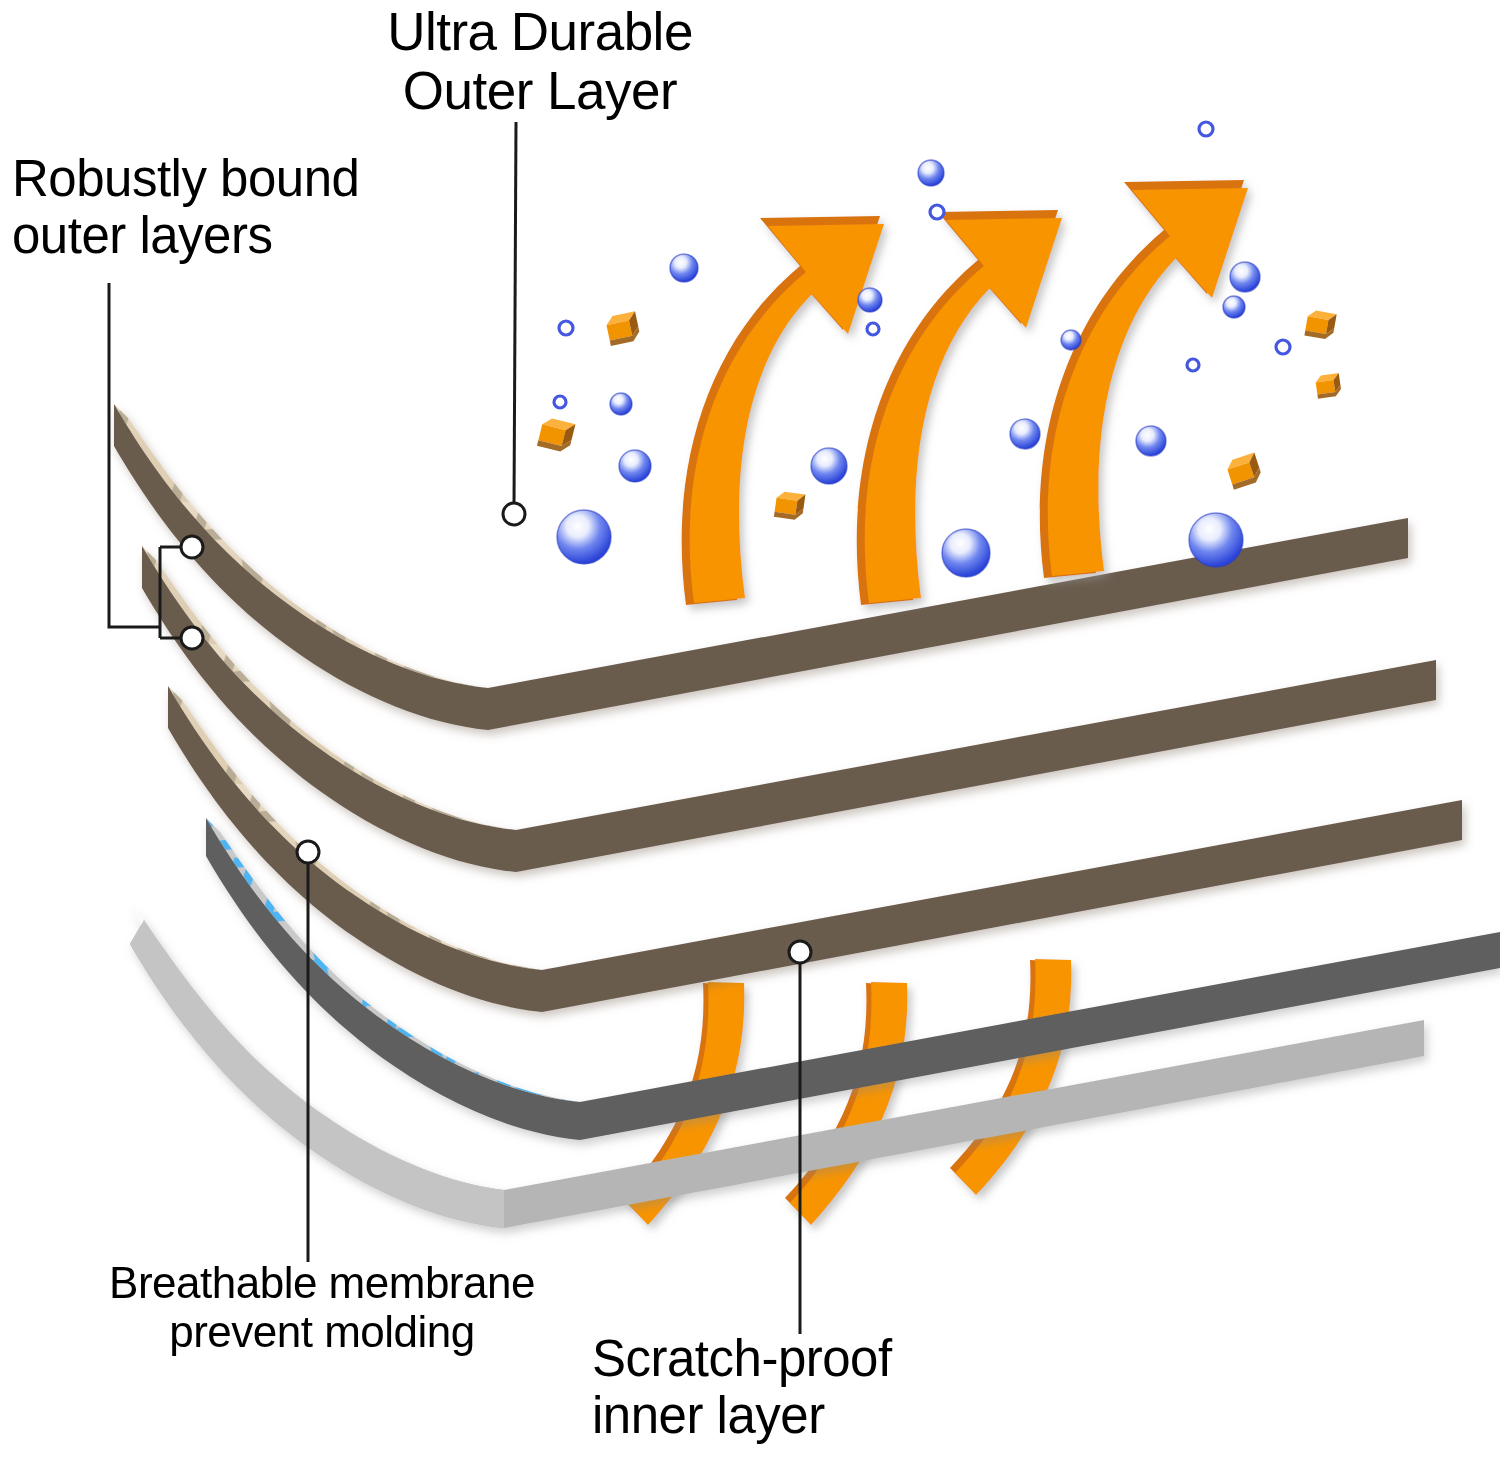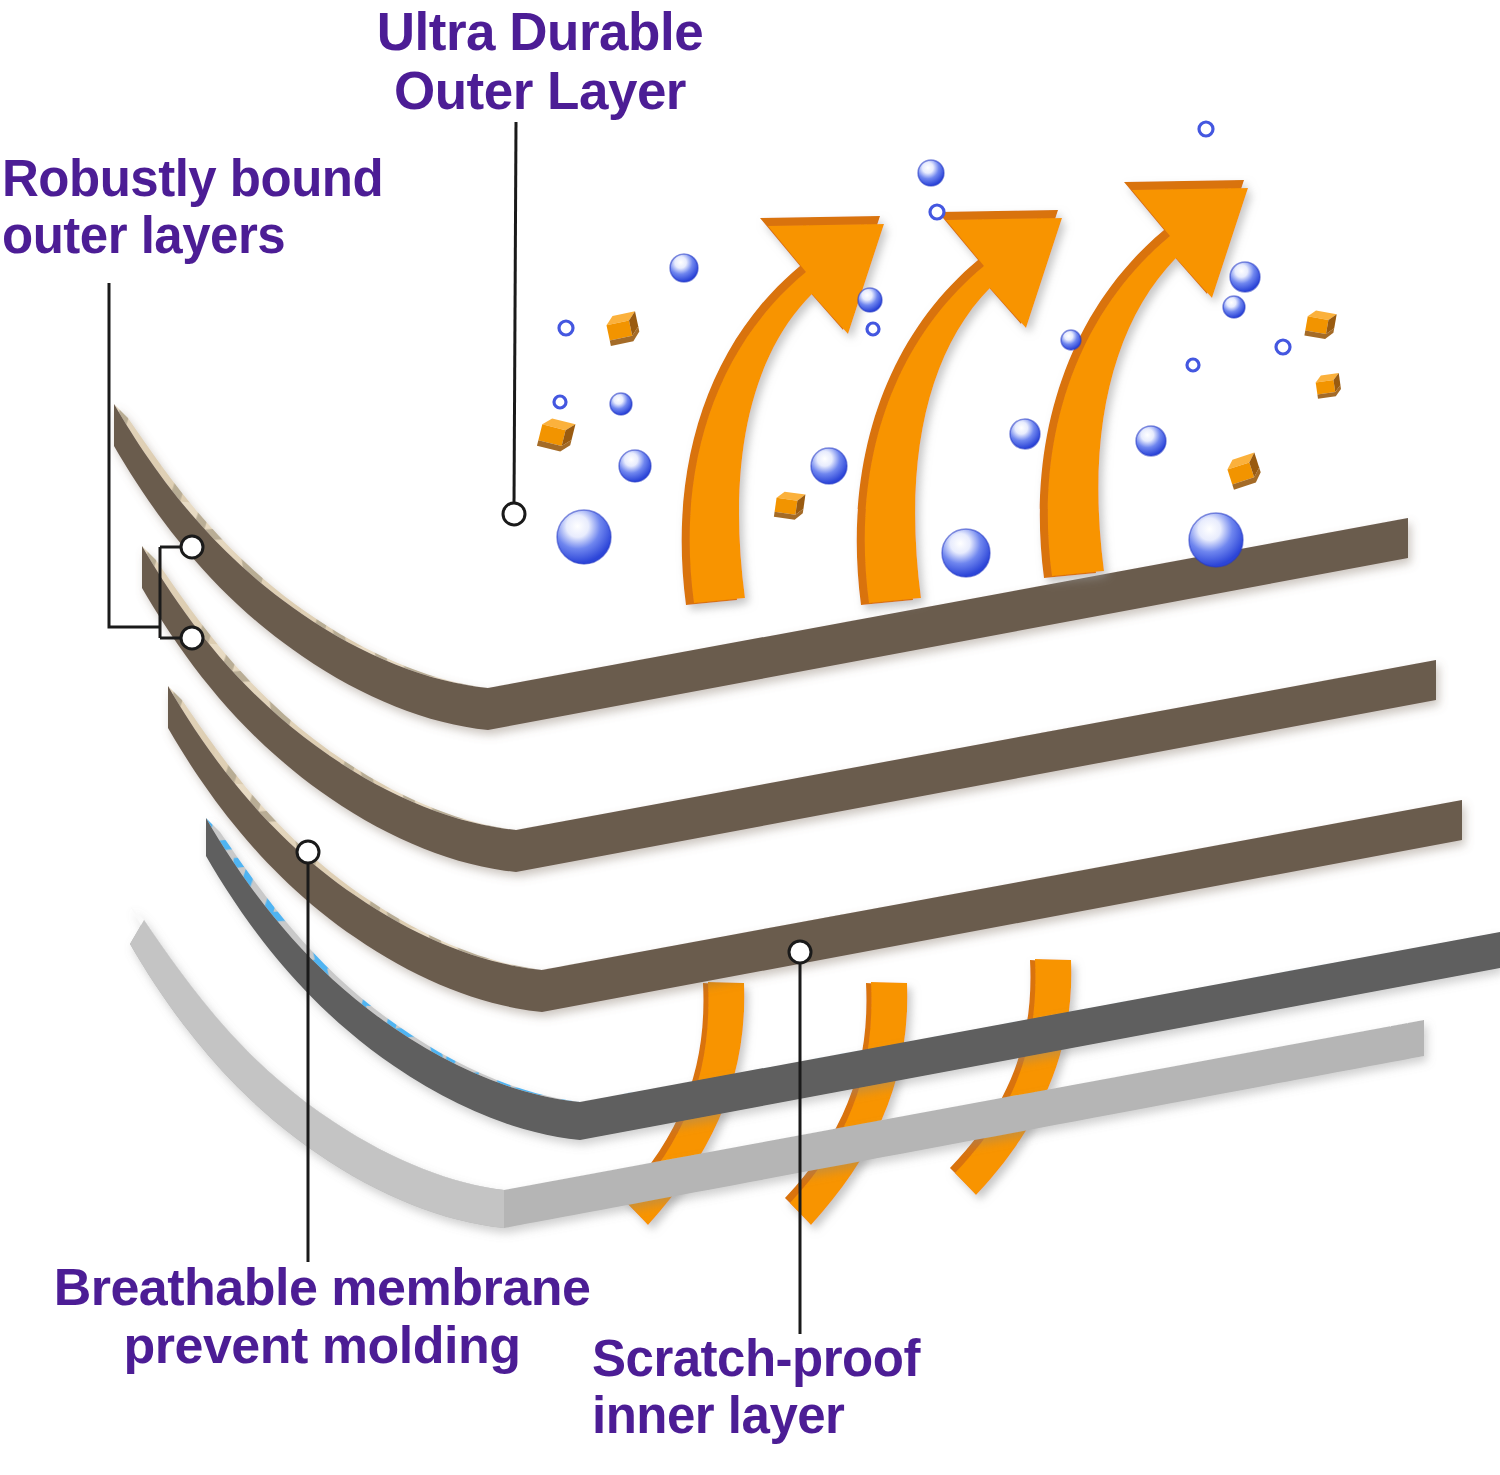--- a/index.html
+++ b/index.html
@@ -1,23 +1,23 @@
 <!DOCTYPE html>
 <html><head>
 <meta charset="utf-8">
 <style>
   html,body{margin:0;padding:0;background:#ffffff;}
   body{width:1500px;height:1475px;position:relative;overflow:hidden;
        font-family:"Liberation Sans","DejaVu Sans",sans-serif;}
   #stage{position:absolute;inset:0;width:1500px;height:1475px;}
-  .label{position:absolute;color:#4c1d95;font-weight:bold;
+  .label{position:absolute;color:#000000;font-weight:normal;
          letter-spacing:-0.5px;line-height:1.12;white-space:pre-line;}
   #lbl-outer{left:330px;top:2px;width:420px;text-align:center;font-size:53px;}
-  #lbl-robust{left:2px;top:150px;width:470px;text-align:left;font-size:51px;}
-  #lbl-membrane{left:2px;top:1258px;width:640px;text-align:center;font-size:52px;}
+  #lbl-robust{left:12px;top:150px;width:470px;text-align:left;font-size:51px;}
+  #lbl-membrane{left:2px;top:1258px;width:640px;text-align:center;font-size:44px;}
   #lbl-scratch{left:592px;top:1330px;width:450px;text-align:left;font-size:51px;}
 </style>
 </head>
 <body>
 
 <svg id="stage" viewBox="0 0 1500 1475" xmlns="http://www.w3.org/2000/svg">
   <defs>
     <radialGradient id="gDrop" cx="38%" cy="30%" r="68%">
       <stop offset="0%" stop-color="#ffffff"></stop>
       <stop offset="30%" stop-color="#e8ecfd"></stop>

